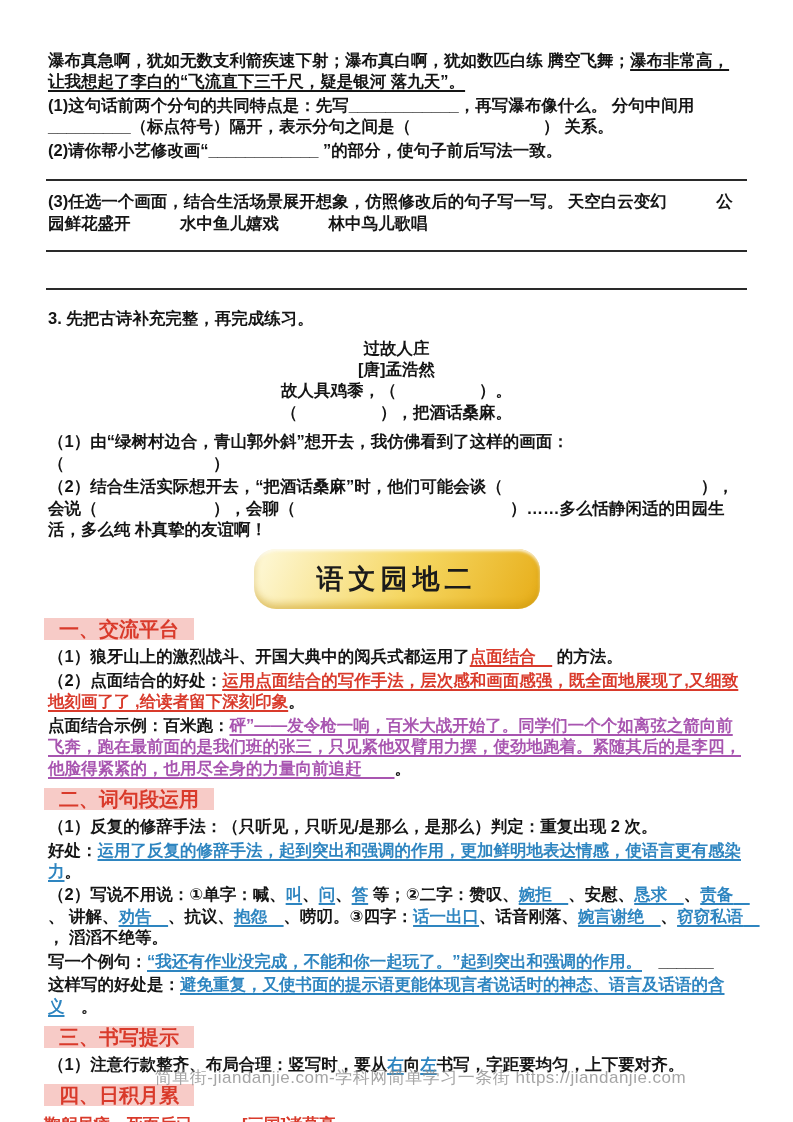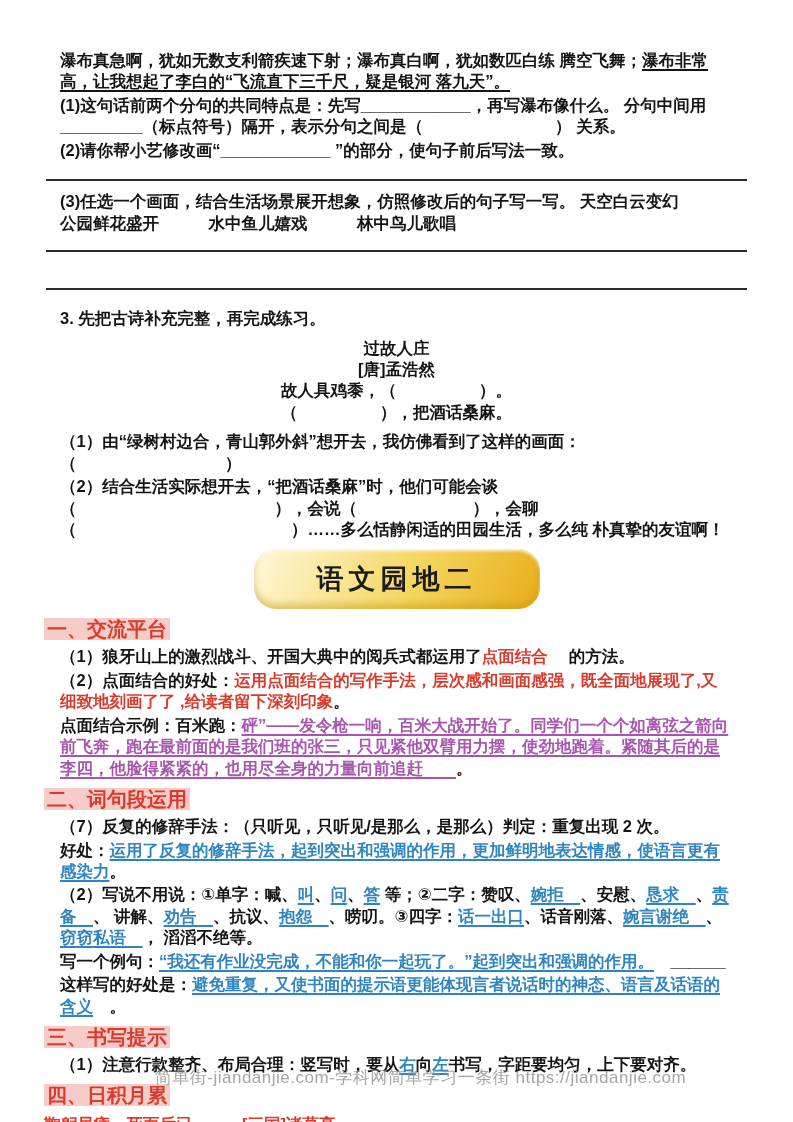--- a/index.html
+++ b/index.html
@@ -3,25 +3,25 @@
 <meta charset="utf-8">
 <style>
   * { margin:0; padding:0; box-sizing:border-box; }
   html,body { background:#ffffff; }
   body {
     width:793px; height:1122px; position:relative; overflow:hidden;
     font-family:"Liberation Sans","DejaVu Sans",sans-serif;
     color:#151515; font-weight:bold;
   }
   .page { padding:48px 44px 0 44px; font-size:16.5px; line-height:1.3; }
-  .para { margin:2px 16px; }
+  .para { margin:2px 4px; }
   
   .seg-n  { }
   .seg-u  { text-decoration:underline; text-underline-offset:3px; text-decoration-thickness:1.5px; }
-  .seg-r  { color:var(--red); text-underline-offset:3px; text-decoration-thickness:1.5px; }
+  .seg-r  { color:var(--red); text-decoration:underline; text-underline-offset:3px; text-decoration-thickness:1.5px; }
   .seg-p  { color:var(--purple); text-decoration:underline; text-underline-offset:3px; text-decoration-thickness:1.5px; }
   .seg-b  { color:var(--blue); text-decoration:underline; text-underline-offset:3px; text-decoration-thickness:1.5px; }
   .seg-rq { color:var(--red); }
   
   .answer-line { border-bottom:2px solid #2a2a2a; height:0; }
   .line-a { margin:18px 2px 10px 2px; }
   .line-b { margin:16px 2px 6px 2px; }
   .line-c { margin:36px 2px 18px 2px; }
   
   .poem { text-align:center; margin:8px 0; }
@@ -31,21 +31,21 @@
   .badge {
     min-width:286px; height:60px; padding:11px 30px;
     border-radius:22px;
     background:linear-gradient(115deg, var(--badge-light) 5%, var(--badge-mid) 55%, var(--badge-gold) 100%);
     box-shadow:inset 0 -5px 7px rgba(196,144,8,0.45), inset 0 2px 3px rgba(255,255,255,0.85);
     display:flex; align-items:center; justify-content:center;
     font-size:27px; letter-spacing:5px; color:#1b1b1b;
   }
   
   .sec-title { font-size:20px; line-height:1.25; margin:8px 0 4px 0; color:var(--red); font-weight:bold; }
-  .sec-title .hl { background:var(--header-bg); padding:0 3px; }
+  .sec-title .hl { background:var(--header-bg); padding:0 15px; }
   
   .acc { margin:6px 0; }
   
   .watermark {
     position:absolute; top:1066px; left:0; width:100%;
     text-align:center; padding-left:48px;
     font-size:17px; font-weight:normal;
     color:var(--watermark); opacity:0.8;
     letter-spacing:0.5px;
     pointer-events:none;
@@ -82,21 +82,21 @@
   <div class="badge-row">
     <div class="badge">语文园地二</div>
   </div>
 
   <h2 class="sec-title"><span class="hl">一、交流平台</span></h2>
   <div class="para"><span class="seg-n">（1）狼牙山上的激烈战斗、开国大典中的阅兵式都运用了</span><span class="seg-r">点面结合　</span><span class="seg-n"> 的方法。</span></div>
   <div class="para"><span class="seg-n">（2）点面结合的好处：</span><span class="seg-r">运用点面结合的写作手法，层次感和画面感强，既全面地展现了,又细致地刻画了了 ,给读者留下深刻印象</span><span class="seg-n">。</span></div>
   <div class="para"><span class="seg-n">点面结合示例：百米跑：</span><span class="seg-p">砰”——发令枪一响，百米大战开始了。同学们一个个如离弦之箭向前飞奔，跑在最前面的是我们班的张三，只见紧他双臂用力摆，使劲地跑着。紧随其后的是李四，他脸得紧紧的，也用尽全身的力量向前追赶　　</span><span class="seg-n">。</span></div>
 
   <h2 class="sec-title"><span class="hl">二、词句段运用</span></h2>
-  <div class="para"><span class="seg-n">（7）反复的修辞手法：（只听见，只听见/是那么，是那么）判定：重复出现 2 次。</span></div>
+  <div class="para"><span class="seg-n">（1）反复的修辞手法：（只听见，只听见/是那么，是那么）判定：重复出现 2 次。</span></div>
   <div class="para"><span class="seg-n">好处：</span><span class="seg-b">运用了反复的修辞手法，起到突出和强调的作用，更加鲜明地表达情感，使语言更有感染力</span><span class="seg-n">。</span></div>
   <div class="para"><span class="seg-n">（2）写说不用说：①单字：喊、</span><span class="seg-b">叫</span><span class="seg-n">、</span><span class="seg-b">问</span><span class="seg-n">、</span><span class="seg-b">答</span><span class="seg-n"> 等；②二字：赞叹、</span><span class="seg-b">婉拒　</span><span class="seg-n">、安慰、</span><span class="seg-b">恳求　</span><span class="seg-n">、</span><span class="seg-b">责备　</span><span class="seg-n">、 讲解、</span><span class="seg-b">劝告　</span><span class="seg-n">、抗议、</span><span class="seg-b">抱怨　</span><span class="seg-n">、唠叨。③四字：</span><span class="seg-b">话一出口</span><span class="seg-n">、话音刚落、</span><span class="seg-b">婉言谢绝　</span><span class="seg-n">、</span><span class="seg-b">窃窃私语　</span><span class="seg-n">， 滔滔不绝等。</span></div>
   <div class="para"><span class="seg-n">写一个例句：</span><span class="seg-b">“我还有作业没完成，不能和你一起玩了。”起到突出和强调的作用。</span><span class="seg-n">　______</span></div>
   <div class="para"><span class="seg-n">这样写的好处是：</span><span class="seg-b">避免重复，又使书面的提示语更能体现言者说话时的神态、语言及话语的含义</span><span class="seg-n">　。</span></div>
 
   <h2 class="sec-title"><span class="hl">三、书写提示</span></h2>
   <div class="para"><span class="seg-n">（1）注意行款整齐、布局合理：竖写时，要从</span><span class="seg-b">右</span><span class="seg-n">向</span><span class="seg-b">左</span><span class="seg-n">书写，字距要均匀，上下要对齐。</span></div>
 
   <h2 class="sec-title"><span class="hl">四、日积月累</span></h2>
   <div class="para acc"><span class="seg-rq">鞠躬尽瘁，死而后已。——[三国]诸葛亮</span></div>

